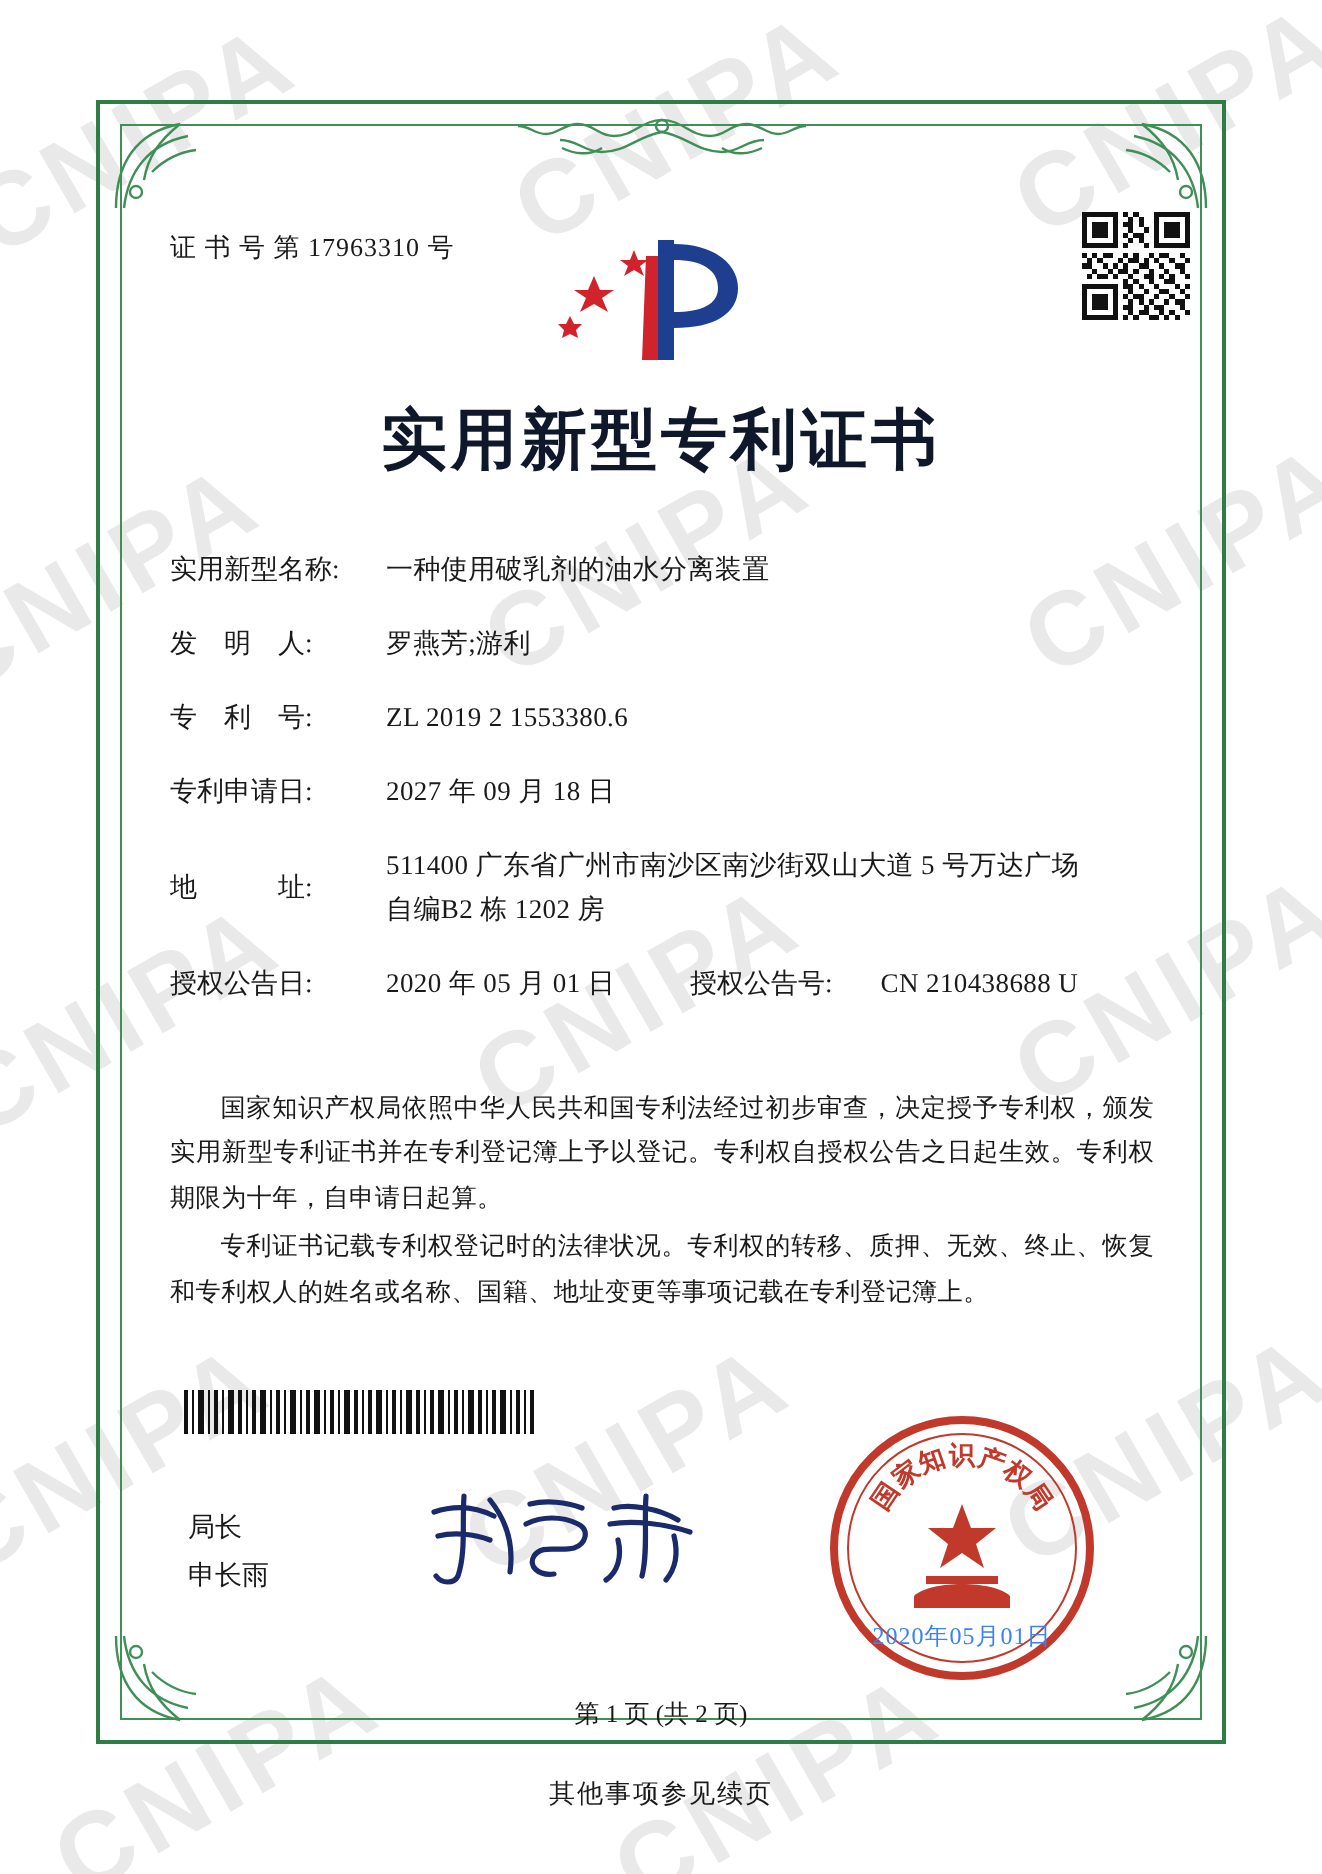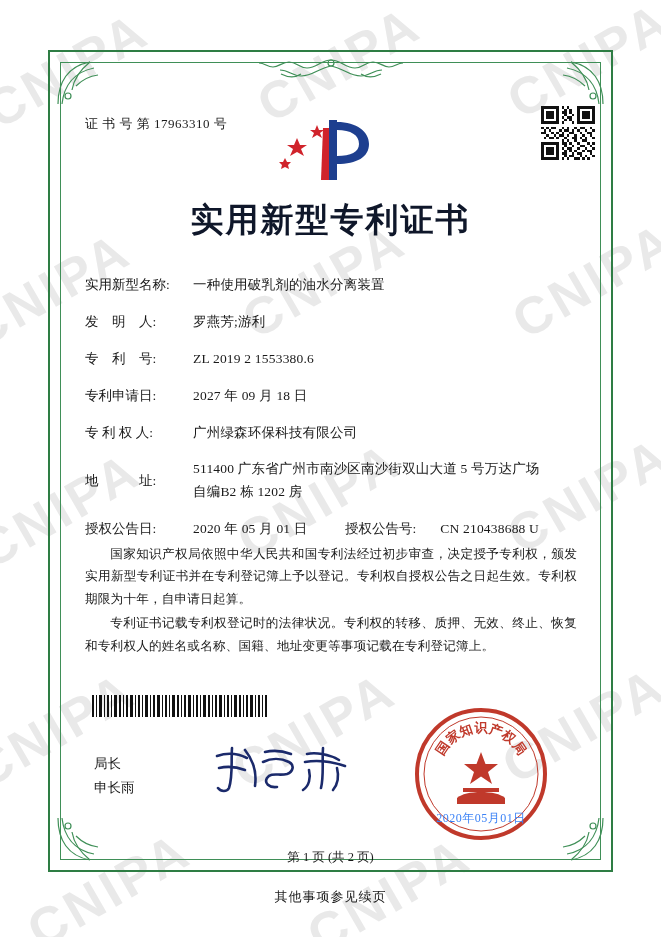--- a/index.html
+++ b/index.html
@@ -465,24 +465,20 @@
     <div class="field-row">
       <div class="f-label spread">专　利　号:</div>
       <div class="f-value">ZL 2019 2 1553380.6</div>
     </div>
 
     <div class="field-row">
       <div class="f-label">专利申请日:</div>
       <div class="f-value">2027 年 09 月 18 日</div>
     </div>
 
-    <div class="field-row">
-      <div class="f-label spread">专 利 权 人:</div>
-      <div class="f-value">广州绿森环保科技有限公司</div>
-    </div>
 
     <div class="field-row">
       <div class="f-label spread">地　　　址:</div>
       <div class="f-value">
         <span>511400 广东省广州市南沙区南沙街双山大道 5 号万达广场</span>
         <span class="sub">自编B2 栋 1202 房</span>
       </div>
     </div>
 
     <div class="row-two">

